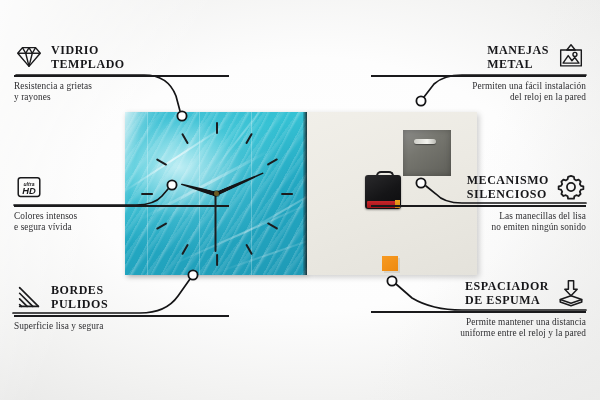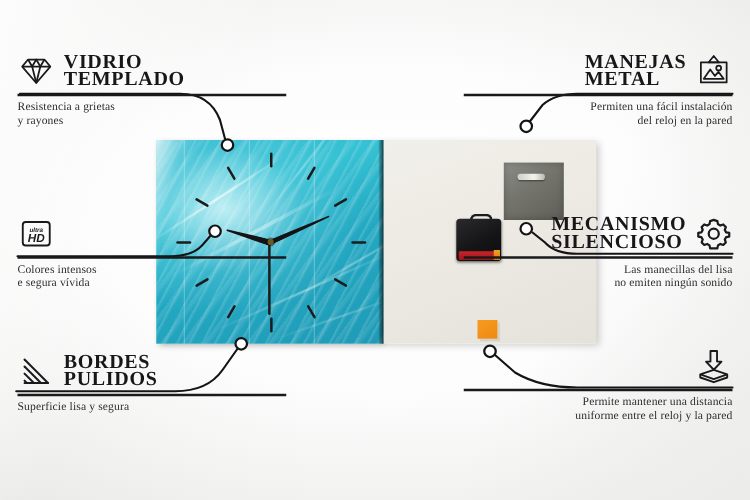--- a/index.html
+++ b/index.html
@@ -37,21 +37,21 @@
     display: flex;
     align-items: center;
     gap: 7px;
   }
   .feature.left .head { justify-content: flex-start; }
   .feature.right .head { justify-content: flex-end; }
 
   .feature .titles {
     font-family: "Liberation Serif", serif;
     font-weight: 700;
-    font-size: 16px;
+    font-size: 12px;
     line-height: 14.4px;
     letter-spacing: 0.55px;
     color: #17171a;
     text-transform: uppercase;
   }
   .feature.left .titles { text-align: left; }
   .feature.right .titles { text-align: left; }
 
   .feature .rule {
     height: 1.6px;
@@ -452,20 +452,24 @@
     </div>
     <div class="rule"></div>
     <div class="sub">
       <div>Las manecillas del lisa</div>
       <div>no emiten ningún sonido</div>
     </div>
   </div>
 
   <div class="feature right" id="f-espaciador">
     <div class="head">
+      <div class="titles">
+        <div>ESPACIADOR</div>
+        <div>DE ESPUMA</div>
+      </div>
       <span class="ficon">
         <svg viewBox="0 0 32 32">
           <g fill="none" stroke="#1a1a1c" stroke-width="1.6" stroke-linejoin="round">
             <path d="M13.2 3 L18.8 3 L18.8 12 L22.6 12 L16 19 L9.4 12 L13.2 12 Z"></path>
             <path d="M16 19 L27.5 23 L16 27 L4.5 23 Z"></path>
             <path d="M4.5 23 L4.5 25.6 L16 29.6 L27.5 25.6 L27.5 23"></path>
           </g>
         </svg>
       </span>
     </div>

